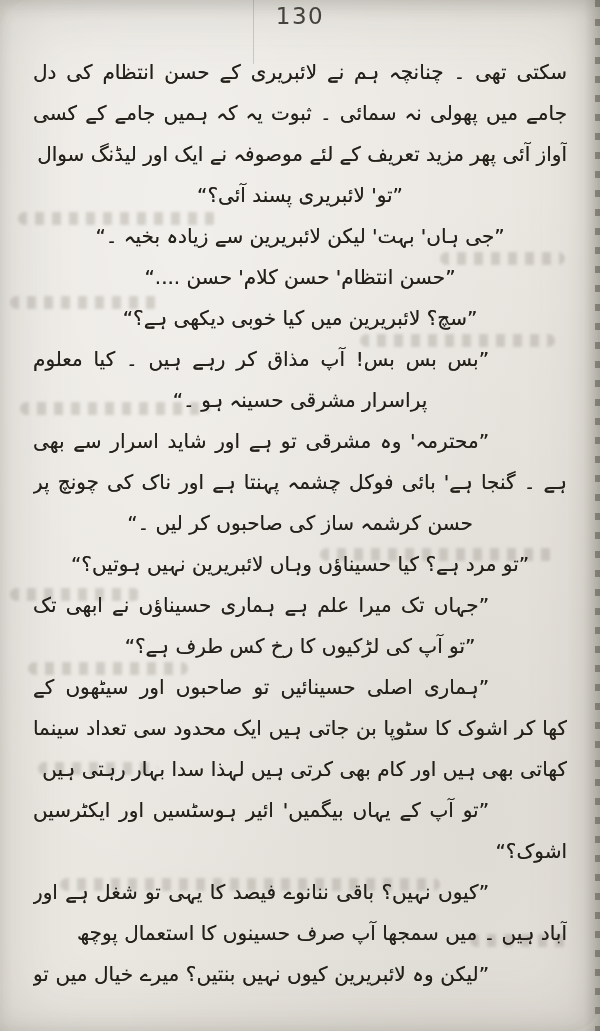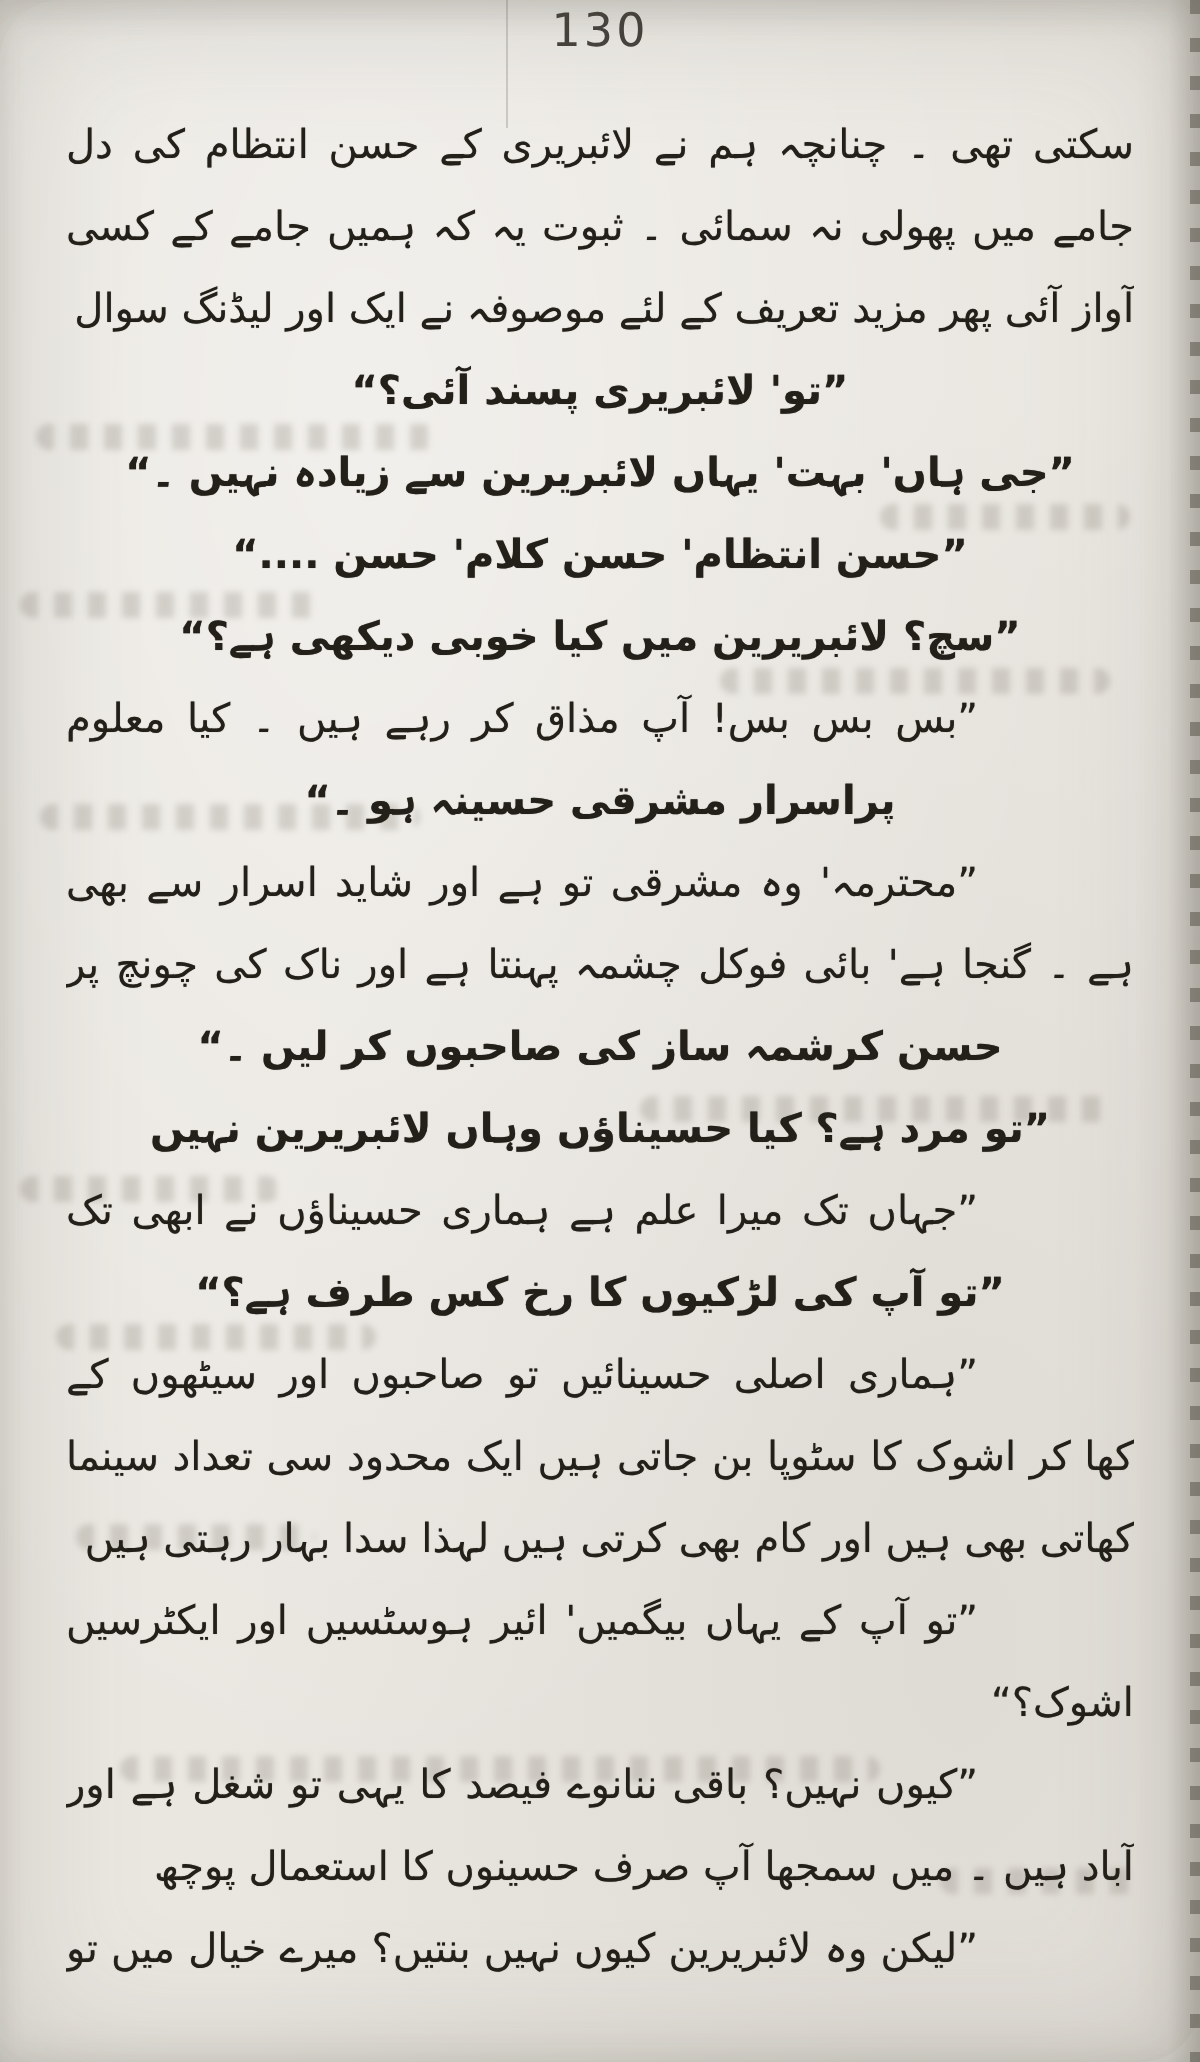--- a/index.html
+++ b/index.html
@@ -50,21 +50,21 @@
   }
   .line {
     height: 41px;
     line-height: 41px;
     overflow: hidden;
     text-shadow: 0 0 0.4px rgba(35,32,25,0.6);
   }
   .align-full  { text-align: justify; text-align-last: justify; }
   .align-first { text-align: justify; text-align-last: justify; padding-right: 78px; }
   .align-right { text-align: right; }
-  .align-center{ text-align: center; font-weight: bold; }
+  .align-center{ text-align: center; }
   .scan-edge {
     position: absolute; right: 0; top: 0; bottom: 0; width: 5px;
     background: repeating-linear-gradient(180deg, var(--edge) 0 7px, transparent 7px 19px);
     opacity: 0.55;
   }
   .edge-shade {
     position: absolute; right: 0; top: 0; bottom: 0; width: 16px;
     background: linear-gradient(270deg, rgba(95,90,80,0.18), rgba(95,90,80,0));
     pointer-events: none;
   }
@@ -97,21 +97,21 @@
   <div class="ghost" style="top:662px; left:28px;  width:160px;"></div>
   <div class="ghost" style="top:762px; left:38px;  width:120px;"></div>
   <div class="ghost" style="top:878px; left:60px;  width:380px;"></div>
   <div class="ghost" style="top:934px; left:470px; width:100px;"></div>
 
   <div class="text-block" dir="rtl">
       <div class="line align-full" dir="rtl">سکتی تھی ۔ چنانچہ ہم نے لائبریری کے حسن انتظام کی دل کھول کر داد دی ۔ اس پر مس کاٹمن</div>
       <div class="line align-full" dir="rtl">جامے میں پھولی نہ سمائی ۔ ثبوت یہ کہ ہمیں جامے کے کسی نامعلوم مقام پر بخیہ ادھڑنے کی</div>
       <div class="line align-right" dir="rtl">آواز آئی پھر مزید تعریف کے لئے موصوفہ نے ایک اور لیڈنگ سوال کر دیا ۔</div>
       <div class="line align-center" dir="rtl">”تو' لائبریری پسند آئی؟“</div>
-      <div class="line align-center" dir="rtl">”جی ہاں' بہت' یہاں لائبریرین سے زیادہ نہیں ۔“</div>
+      <div class="line align-center" dir="rtl">”جی ہاں' بہت' لیکن لائبریرین سے زیادہ بخیہ ۔“</div>
       <div class="line align-center" dir="rtl">”حسن انتظام' حسن کلام' حسن ....“</div>
       <div class="line align-center" dir="rtl">”سچ؟ لائبریرین میں کیا خوبی دیکھی ہے؟“</div>
       <div class="line align-first" dir="rtl">”بس بس بس! آپ مذاق کر رہے ہیں ۔ کیا معلوم پاکستان میں آپ کی لائبریرین کوئی</div>
       <div class="line align-center" dir="rtl">پراسرار مشرقی حسینہ ہو ۔“</div>
       <div class="line align-first" dir="rtl">”محترمہ' وہ مشرقی تو ہے اور شاید اسرار سے بھی خالی نہیں لیکن سات بچوں کا باپ</div>
       <div class="line align-full" dir="rtl">ہے ۔ گنجا ہے' بائی فوکل چشمہ پہنتا ہے اور ناک کی چونچ پر رکھتا ہے ۔ آگے آپ خود اس کے</div>
       <div class="line align-center" dir="rtl">حسن کرشمہ ساز کی صاحبوں کر لیں ۔“</div>
       <div class="line align-center" dir="rtl">”تو مرد ہے؟ کیا حسیناؤں وہاں لائبریرین نہیں ہوتیں؟“</div>
       <div class="line align-first" dir="rtl">”جہاں تک میرا علم ہے ہماری حسیناؤں نے ابھی تک لائبریری کا رخ نہیں کیا ۔“</div>
       <div class="line align-center" dir="rtl">”تو آپ کی لڑکیوں کا رخ کس طرف ہے؟“</div>

